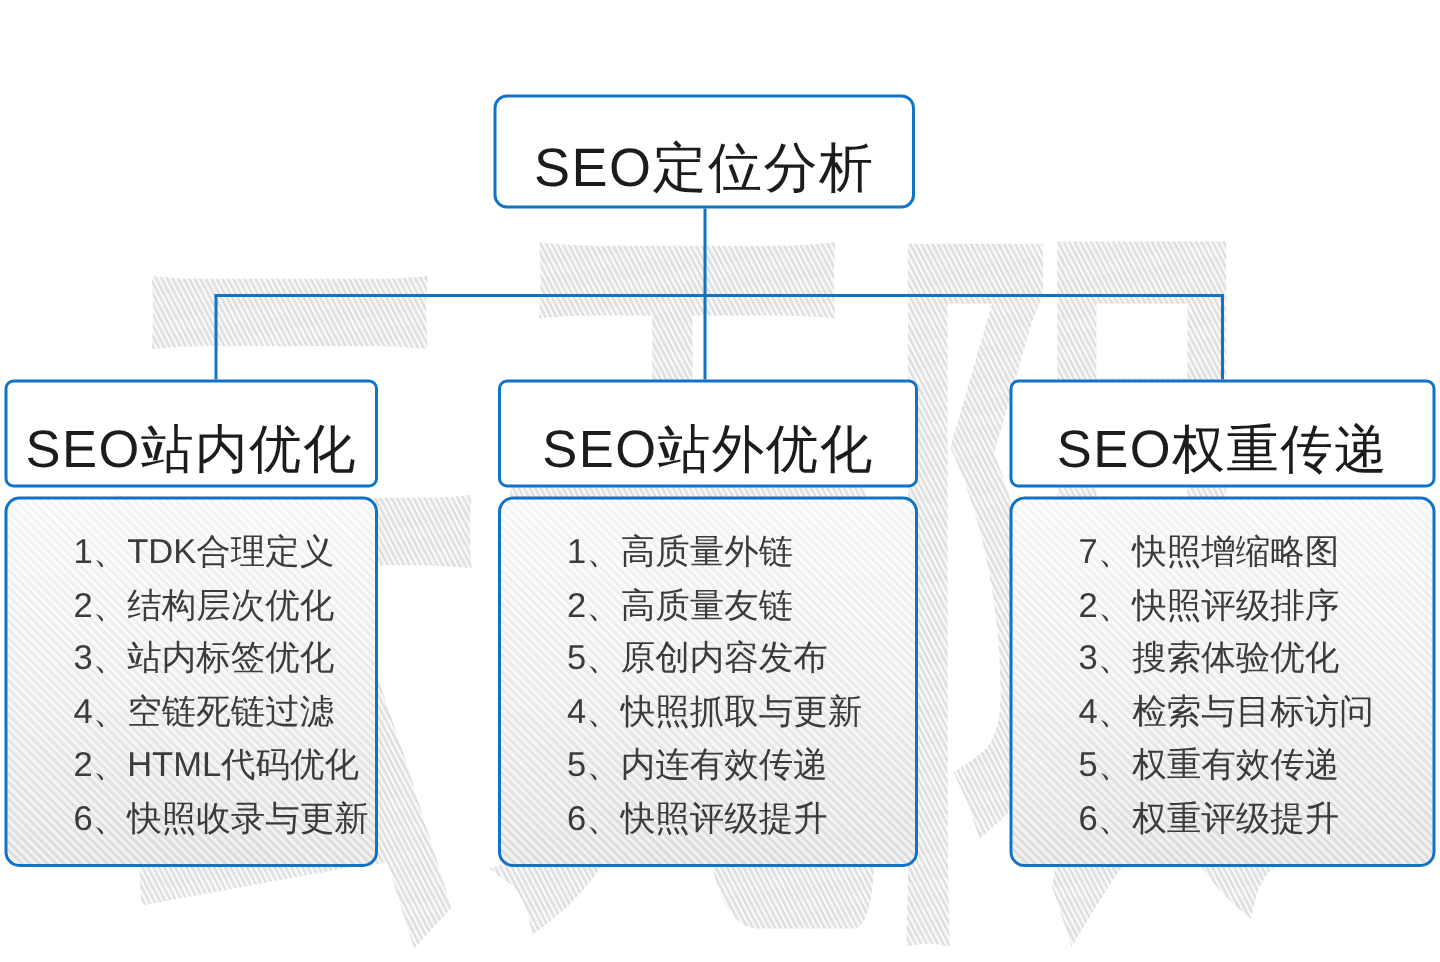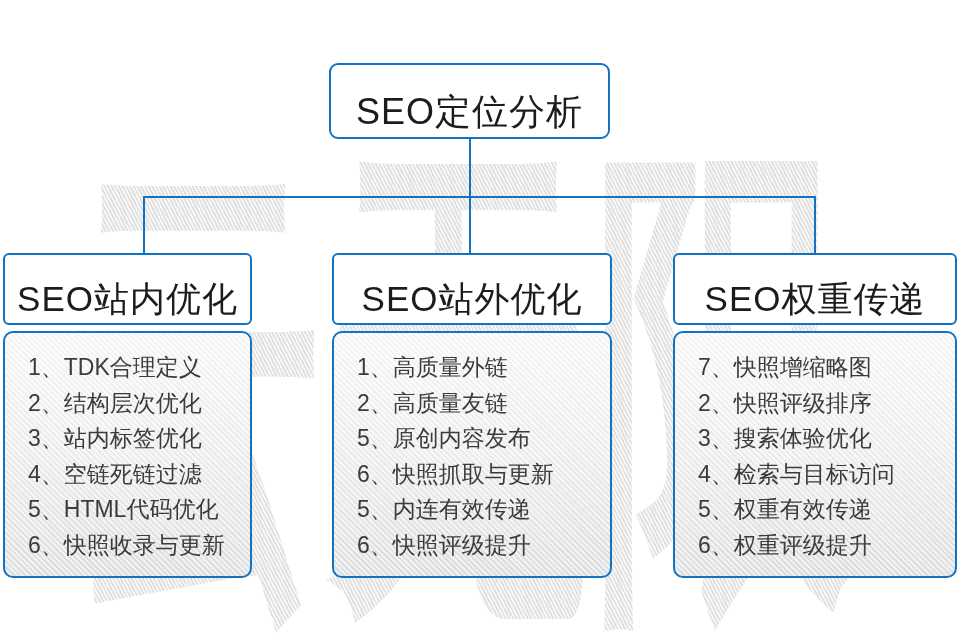--- a/index.html
+++ b/index.html
@@ -70,21 +70,21 @@
   }
   .col-body {
     position: absolute;
     top: 331px; height: 247px;
     box-sizing: border-box;
     border: 2px solid #1273c4;
     border-radius: 10px;
     background:
       repeating-linear-gradient(45deg, rgba(255,255,255,0.5) 0px, rgba(255,255,255,0.5) 2px, rgba(120,120,120,0.05) 2px, rgba(120,120,120,0.05) 4px),
       linear-gradient(180deg, #fbfbfb 0%, #f0f0f0 55%, #e2e2e2 100%);
-    padding: 17px 8px 0 23px;
+    padding: 17px 8px 0 44px;
     z-index: 2;
   }
   .col-1 { left: 3px;   width: 249px; }
   .col-2 { left: 332px; width: 280px; }
   .col-3 { left: 673px; width: 284px; }
 
   .list-item {
     font-size: 23px;
     line-height: 35.5px;
     color: #3b3b3b;
@@ -109,32 +109,32 @@
   </div>
 
   <div class="node col-header col-1">
     <span>SEO站内优化</span>
   </div>
   <div class="col-body col-1">
     <div class="list-item">1、TDK合理定义</div>
     <div class="list-item">2、结构层次优化</div>
     <div class="list-item">3、站内标签优化</div>
     <div class="list-item">4、空链死链过滤</div>
-    <div class="list-item">5、HTML代码优化</div>
+    <div class="list-item">2、HTML代码优化</div>
     <div class="list-item">6、快照收录与更新</div>
   </div>
 
   <div class="node col-header col-2">
     <span>SEO站外优化</span>
   </div>
   <div class="col-body col-2">
     <div class="list-item">1、高质量外链</div>
     <div class="list-item">2、高质量友链</div>
     <div class="list-item">5、原创内容发布</div>
-    <div class="list-item">6、快照抓取与更新</div>
+    <div class="list-item">4、快照抓取与更新</div>
     <div class="list-item">5、内连有效传递</div>
     <div class="list-item">6、快照评级提升</div>
   </div>
 
   <div class="node col-header col-3">
     <span>SEO权重传递</span>
   </div>
   <div class="col-body col-3">
     <div class="list-item">7、快照增缩略图</div>
     <div class="list-item">2、快照评级排序</div>

